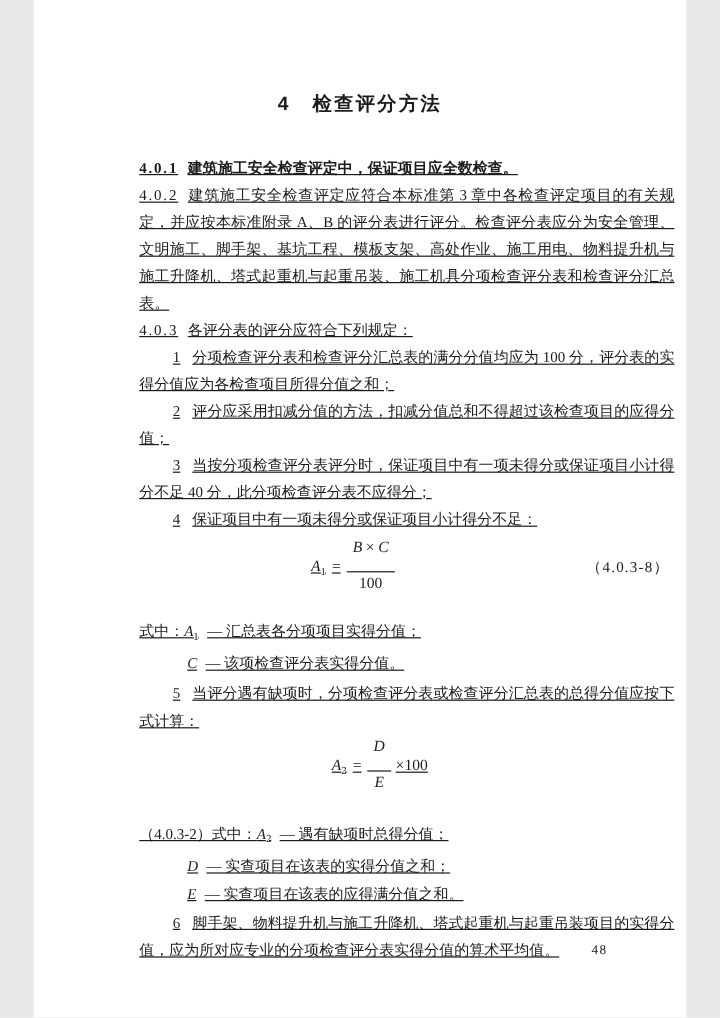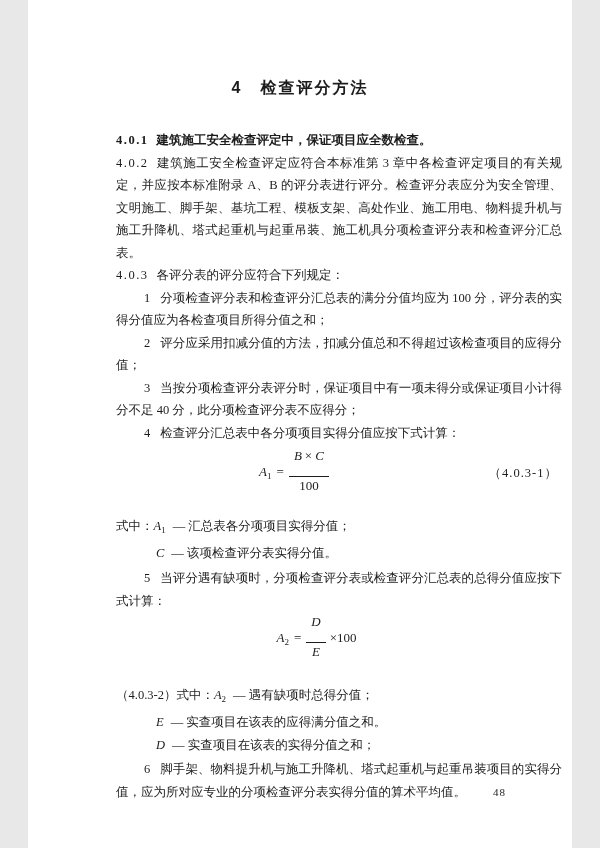--- a/index.html
+++ b/index.html
@@ -26,20 +26,21 @@
     text-align:center;
     font-family:"Liberation Sans","DejaVu Sans",sans-serif;
     letter-spacing:2px;
   }
   .content{
     margin:29px 66px 0 88px;
     width:446px;
     font-size:12.5px;
     line-height:22.5px;
     text-align:justify;
+    text-decoration:underline;
   }
   .content p{margin:0;}
   .clause-num{
     letter-spacing:1.5px;
     margin-right:8px;
     white-space:nowrap;
   }
   .mandatory .clause-num{font-weight:bold;}
   .mandatory .clause-text{
     font-family:"Liberation Sans","DejaVu Sans",sans-serif;
@@ -106,42 +107,42 @@
     <p class="clause"><span class="clause-num">4.0.2</span><span class="clause-text">建筑施工安全检查评定应符合本标准第 3 章中各检查评定项目的有关规定，并应按本标准附录 A、B 的评分表进行评分。检查评分表应分为安全管理、文明施工、脚手架、基坑工程、模板支架、高处作业、施工用电、物料提升机与施工升降机、塔式起重机与起重吊装、施工机具分项检查评分表和检查评分汇总表。</span></p>
 
     <p class="clause"><span class="clause-num">4.0.3</span><span class="clause-text">各评分表的评分应符合下列规定：</span></p>
 
     <p class="item"><span class="item-num">1</span><span>分项检查评分表和检查评分汇总表的满分分值均应为 100 分，评分表的实得分值应为各检查项目所得分值之和；</span></p>
 
     <p class="item"><span class="item-num">2</span><span>评分应采用扣减分值的方法，扣减分值总和不得超过该检查项目的应得分值；</span></p>
 
     <p class="item"><span class="item-num">3</span><span>当按分项检查评分表评分时，保证项目中有一项未得分或保证项目小计得分不足 40 分，此分项检查评分表不应得分；</span></p>
 
-    <p class="item"><span class="item-num">4</span><span>检查评分汇总表中各分项项目实得分值应按下式计算：</span></p>
+    <p class="item"><span class="item-num">4</span><span>保证项目中有一项未得分或保证项目小计得分不足：</span></p>
 
     <div class="formula-row">
       <span class="formula"><span class="mvar">A</span><span class="msub">1</span><span class="mop">=</span><span class="frac"><span class="ftop"><span class="mvar">B</span><span class="fmul">×</span><span class="mvar">C</span></span><span class="fbot">100</span></span></span>
-      <span class="eq-label">（4.0.3-1）</span>
+      <span class="eq-label">（4.0.3-8）</span>
     </div>
 
     <div class="where">
       <p class="first"><span class="where-prefix">式中：</span><span class="mvar">A</span><span class="msub">1</span><span class="where-desc">— 汇总表各分项项目实得分值；</span></p>
       <p><span class="mvar">C</span><span class="where-desc">— 该项检查评分表实得分值。</span></p>
     </div>
 
     <p class="item gap2"><span class="item-num">5</span><span>当评分遇有缺项时，分项检查评分表或检查评分汇总表的总得分值应按下式计算：</span></p>
 
     <div class="formula-row f2">
       <span class="formula"><span class="mvar">A</span><span class="msub">2</span><span class="mop">=</span><span class="frac"><span class="ftop mvar">D</span><span class="fbot mvar">E</span></span><span class="fmult">×100</span></span>
     </div>
 
     <div class="where gap5">
       <p class="first"><span class="where-prefix">（4.0.3-2）式中：</span><span class="mvar">A</span><span class="msub">2</span><span class="where-desc">— 遇有缺项时总得分值；</span></p>
+      <p><span class="mvar">D</span><span class="where-desc">— 实查项目在该表的实得分值之和；</span></p>
       <p><span class="mvar">E</span><span class="where-desc">— 实查项目在该表的应得满分值之和。</span></p>
-      <p><span class="mvar">D</span><span class="where-desc">— 实查项目在该表的实得分值之和；</span></p>
     </div>
 
     <p class="item gap1"><span class="item-num">6</span><span>脚手架、物料提升机与施工升降机、塔式起重机与起重吊装项目的实得分值，应为所对应专业的分项检查评分表实得分值的算术平均值。</span></p>
 
   </div>
 
   <div class="page-number">48</div>
 
 </div>
 

